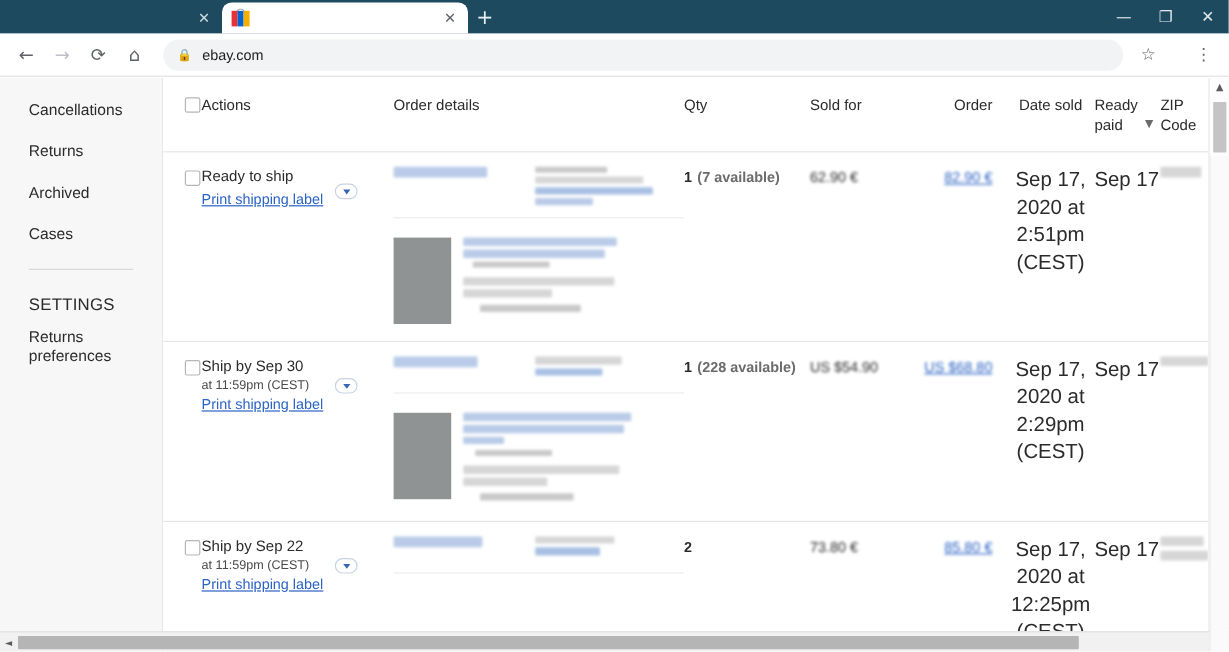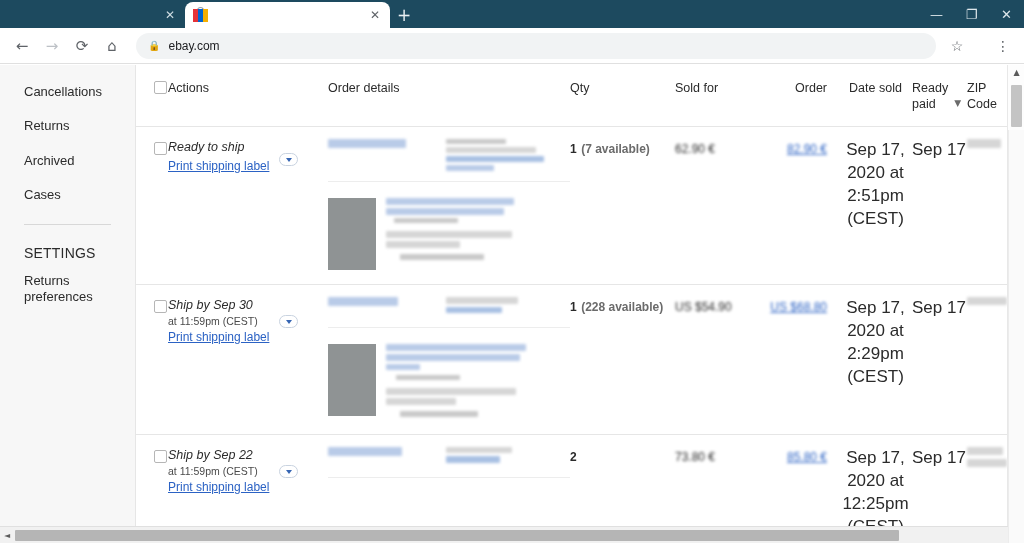--- a/index.html
+++ b/index.html
@@ -128,21 +128,21 @@
   }
 
   .sortcaret {
     display:inline-block; margin-left: 6px; color:#6b6b6b; font-size: 9px;
     font-family: "DejaVu Sans", sans-serif; vertical-align: 2px;
   }
 
   .row { border-bottom: 1px solid #e6e6e6; padding: 12px 0 14px 0; }
   .row-main { display: flex; align-items: flex-start; }
 
-  .status-title { font-size: 12.5px; color: #2b2b2b; line-height: 1.3; font-style: italic; }
+  .status-title { font-size: 12.5px; color: #2b2b2b; line-height: 1.3; }
   .status-sub { font-size: 10.5px; color: #4a4a4a; margin-top: 1px; }
   .ship-link {
     font-size: 12px; color: #2b62c4; text-decoration: underline; margin-top: 3px;
     display: inline-block;
   }
   .action-wrap { display:flex; align-items: flex-start; }
   .caret-btn {
     width: 19px; height: 13px; border: 1px solid #c9d3e0; border-radius: 7px;
     background: #fff; display:flex; align-items:center; justify-content:center;
     margin-left: 10px; margin-top: 18px; flex: 0 0 19px;

